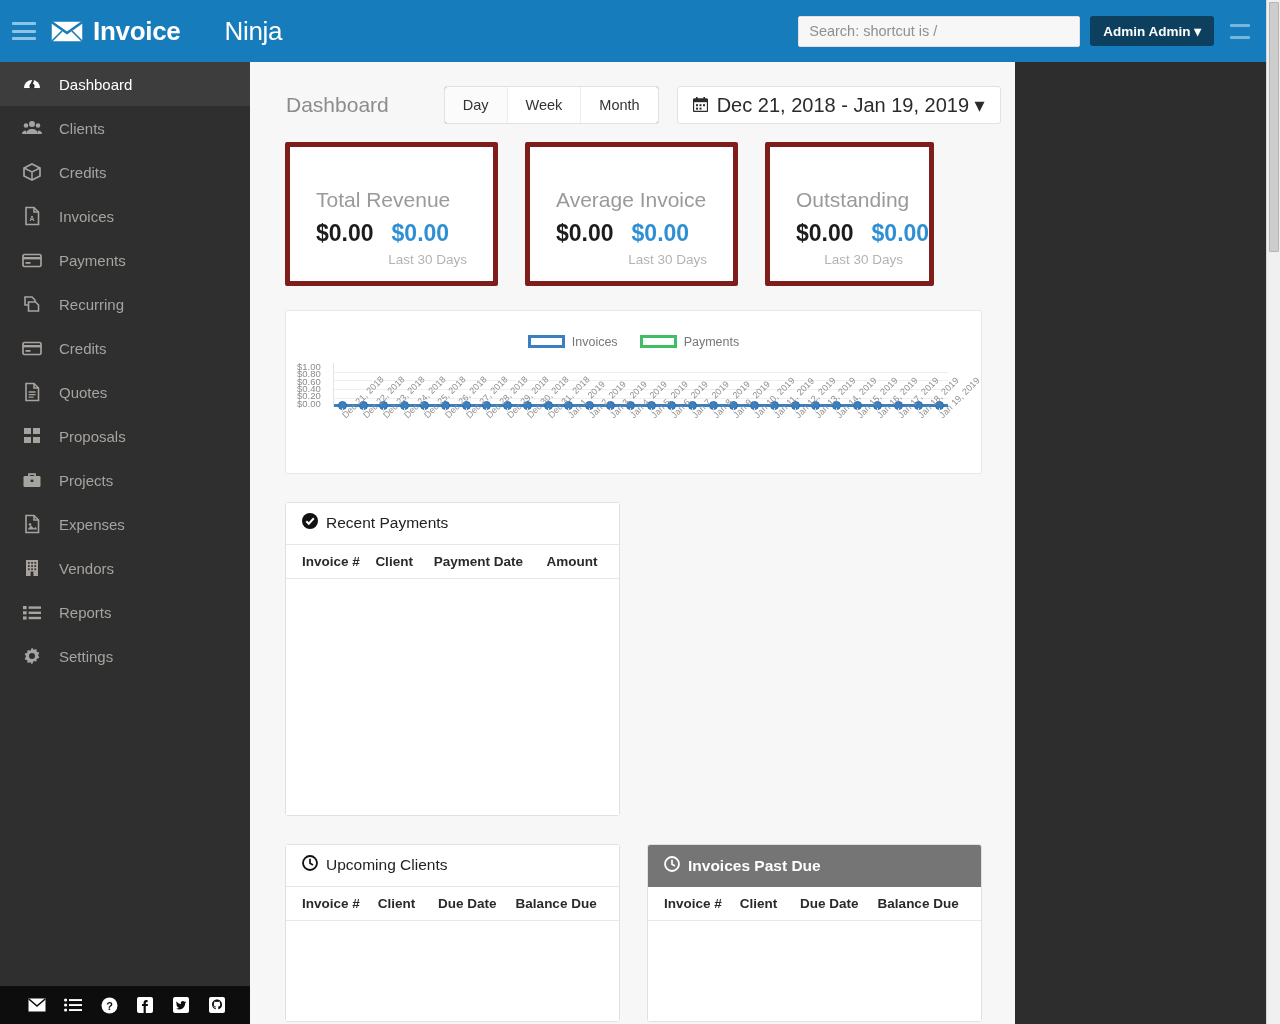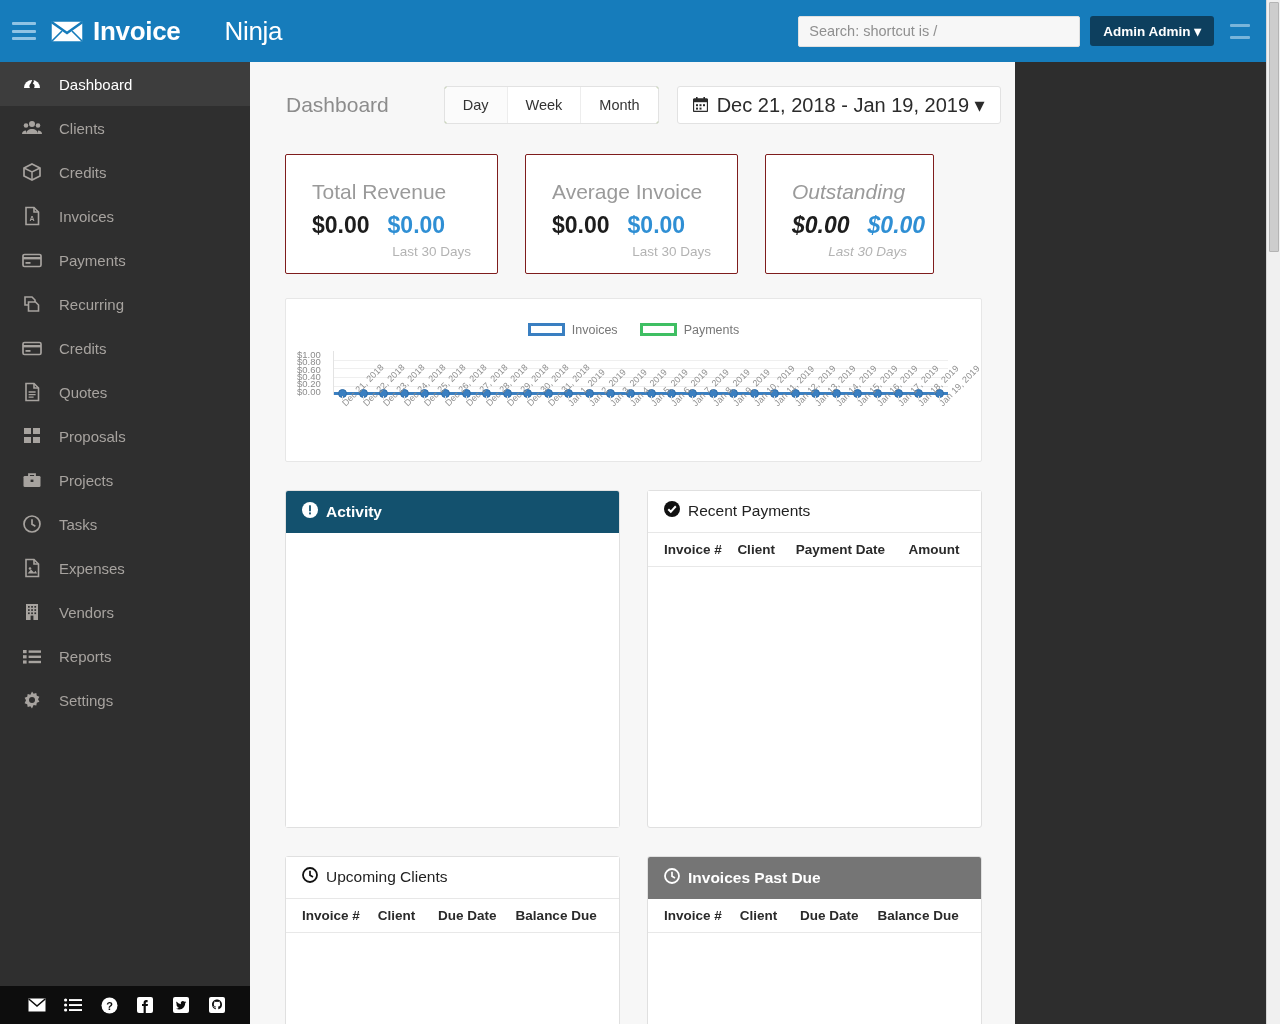--- a/index.html
+++ b/index.html
@@ -85,24 +85,24 @@
   .range-btn.active { background: #fbfbfb; }
 
   .date-picker {
     display: flex; align-items: center; gap: 9px; margin-left: 18px; height: 38px;
     background: #fff; border: 1px solid #e2e2e2; border-radius: 3px; padding: 0 15px;
     font-size: 20px; color: #2b2b2b; cursor: pointer; white-space: nowrap;
   }
 
   
   .cards { display: flex; gap: 27px; padding: 18px 0 0 35px; align-items: flex-start; }
-  .card { background: #fff; border: 1px solid #7f1d1d; border-radius: 2px; padding: 24px 26px 14px 26px; margin-top: 12px; }
+  .card { background: #fff; border: 5px solid #7f1d1d; border-radius: 2px; padding: 40px 26px 14px 26px; }
   .card-1 { width: 213px; }
   .card-2 { width: 213px; }
-  .card-3 { width: 169px; font-style: italic; }
+  .card-3 { width: 169px; }
   .card-title { font-size: 21px; color: #9a9a9a; font-weight: normal; line-height: 1.28; }
   .card-vals { display: flex; gap: 18px; align-items: baseline; margin-top: 6px; justify-content: flex-start; }
   .val-dark { font-size: 23px; font-weight: bold; color: #1d1d1d; }
   .val-blue { font-size: 23px; font-weight: bold; color: #2f8fd4; }
   .card-sub { font-size: 13.5px; color: #b3b3b3; text-align: right; margin-top: 5px; }
 
   
   .chart-panel {
     margin: 24px 0 0 35px; width: 697px; height: 164px; background: #fff;
     border: 1px solid #e7e7e7; border-radius: 2px; position: relative;
@@ -275,29 +275,20 @@
         </div>
         <div class="nav-item">
           <span class="nav-ico">
             <svg width="20" height="20" viewBox="0 0 20 20">
               <rect x="1.5" y="6" width="17" height="11" rx="1.3" fill="#a7a39f"></rect>
               <path d="M7 6V4.2h6V6" fill="none" stroke="#a7a39f" stroke-width="1.8"></path>
               <rect x="8.6" y="9.6" width="2.8" height="2.4" fill="#2f2f2f"></rect>
             </svg>
           </span>
           <span>Projects</span>
-        </div>
-        <div class="nav-item">
-          <span class="nav-ico">
-            <svg width="20" height="20" viewBox="0 0 20 20">
-              <circle cx="10" cy="10" r="8" fill="none" stroke="#a7a39f" stroke-width="1.7"></circle>
-              <path d="M10 5.2V10.3L13.4 12.2" stroke="#a7a39f" stroke-width="1.7" fill="none"></path>
-            </svg>
-          </span>
-          <span>Tasks</span>
         </div>
         <div class="nav-item">
           <span class="nav-ico">
             <svg width="20" height="20" viewBox="0 0 20 20">
               <path d="M4 1.5h8l4.5 4.5v12.5H4z" fill="none" stroke="#a7a39f" stroke-width="1.6"></path>
               <path d="M12 1.5V6h4.5" fill="none" stroke="#a7a39f" stroke-width="1.6"></path>
               <circle cx="8" cy="10.5" r="1.3" fill="#a7a39f"></circle>
               <path d="M5.6 15.5 L9 11.6 L12 14.4 L13.6 12.8 L15 15.5z" fill="#a7a39f"></path>
             </svg>
           </span>
@@ -565,33 +556,20 @@
             <div class="xlab" style="left: 521.655px;">Jan 15, 2019</div>
             <div class="xlab" style="left: 542.241px;">Jan 16, 2019</div>
             <div class="xlab" style="left: 562.828px;">Jan 17, 2019</div>
             <div class="xlab" style="left: 583.414px;">Jan 18, 2019</div>
             <div class="xlab" style="left: 604px;">Jan 19, 2019</div>
           </div>
       </div>
     </div>
 
     <div class="panel-row">
-      <div class="panel">
-        <div class="panel-head navy">
-          <span>
-            <svg width="16" height="16" viewBox="0 0 16 16">
-                <circle cx="8" cy="8" r="8" fill="#fff"></circle>
-                <rect x="7.1" y="3.3" width="1.8" height="6" fill="#13516e"></rect>
-                <rect x="7.1" y="10.4" width="1.8" height="2" fill="#13516e"></rect>
-              </svg>
-          </span>
-          <span>Activity</span>
-        </div>
-        <div class="panel-body" style="height:294px"></div>
-      </div>
 
       <div class="panel">
         <div class="panel-head plain">
           <span>
             <svg width="16" height="16" viewBox="0 0 16 16">
                 <circle cx="8" cy="8" r="8" fill="#111"></circle>
                 <path d="M4.3 8.2 L6.8 10.7 L11.8 5.3" stroke="#fff" stroke-width="2" fill="none"></path>
               </svg>
           </span>
           <span>Recent Payments</span>

